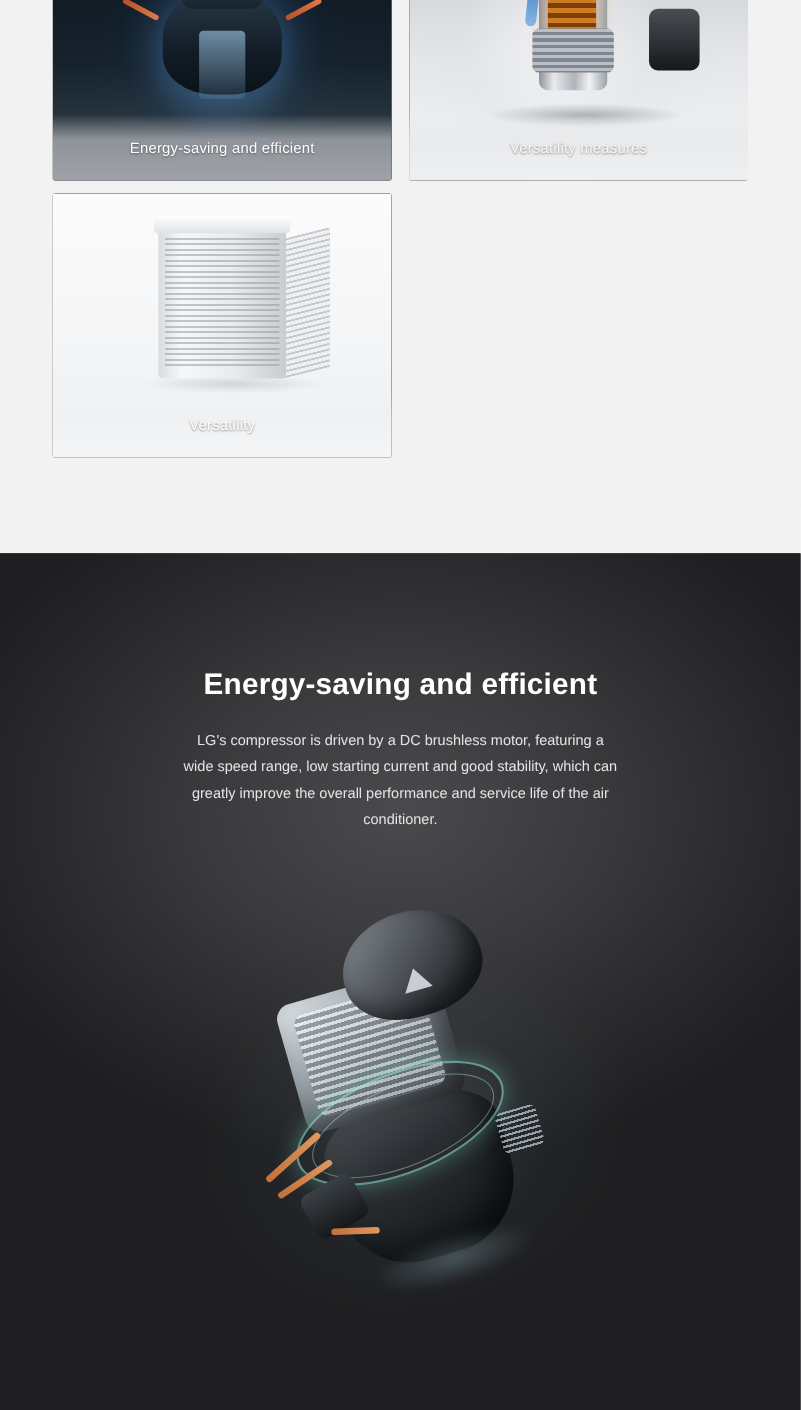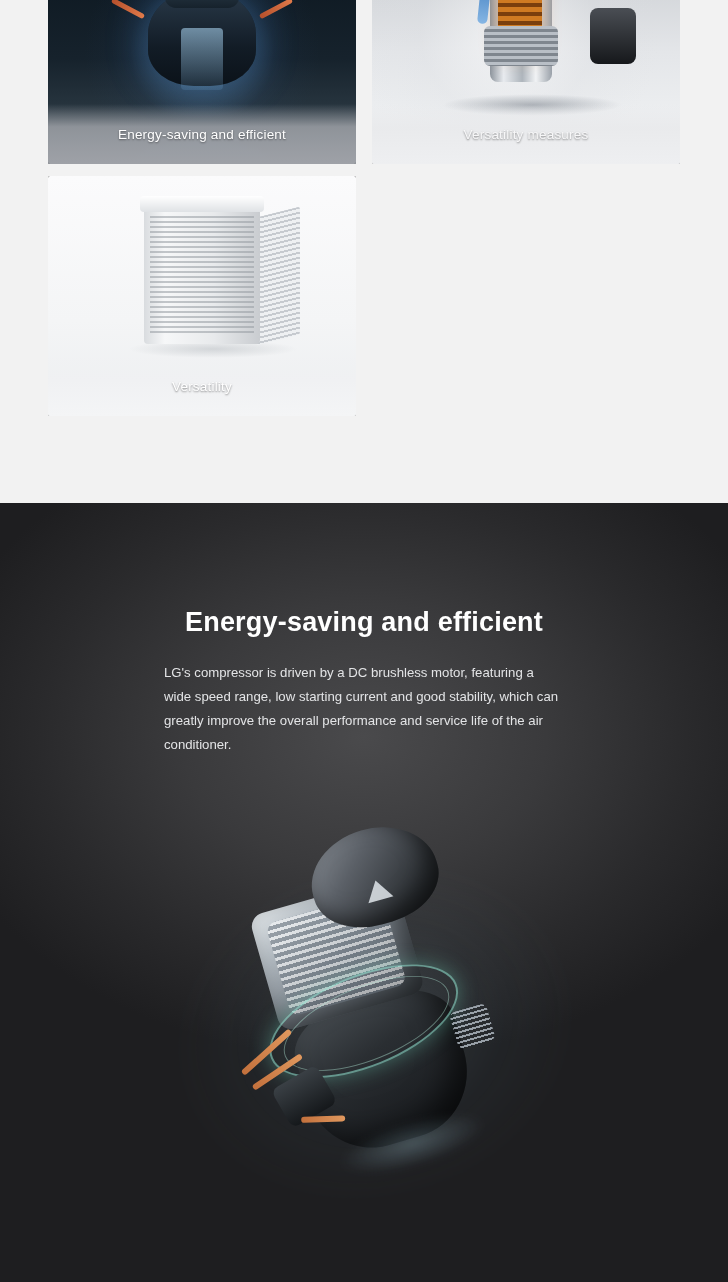--- a/index.html
+++ b/index.html
@@ -233,21 +233,21 @@
     font-size: 27px;
     font-weight: bold;
     letter-spacing: .2px;
   }
   .hero-desc {
     position: absolute;
     top: 158px;
     left: 50%;
     transform: translateX(-50%);
     width: 400px;
-    text-align: left;
+    text-align: center;
     color: #e3e4e6;
     font-size: 13.2px;
     line-height: 24px;
   }
 
   
   .comp {
     position: absolute;
     left: 50%;
     top: 325px;

